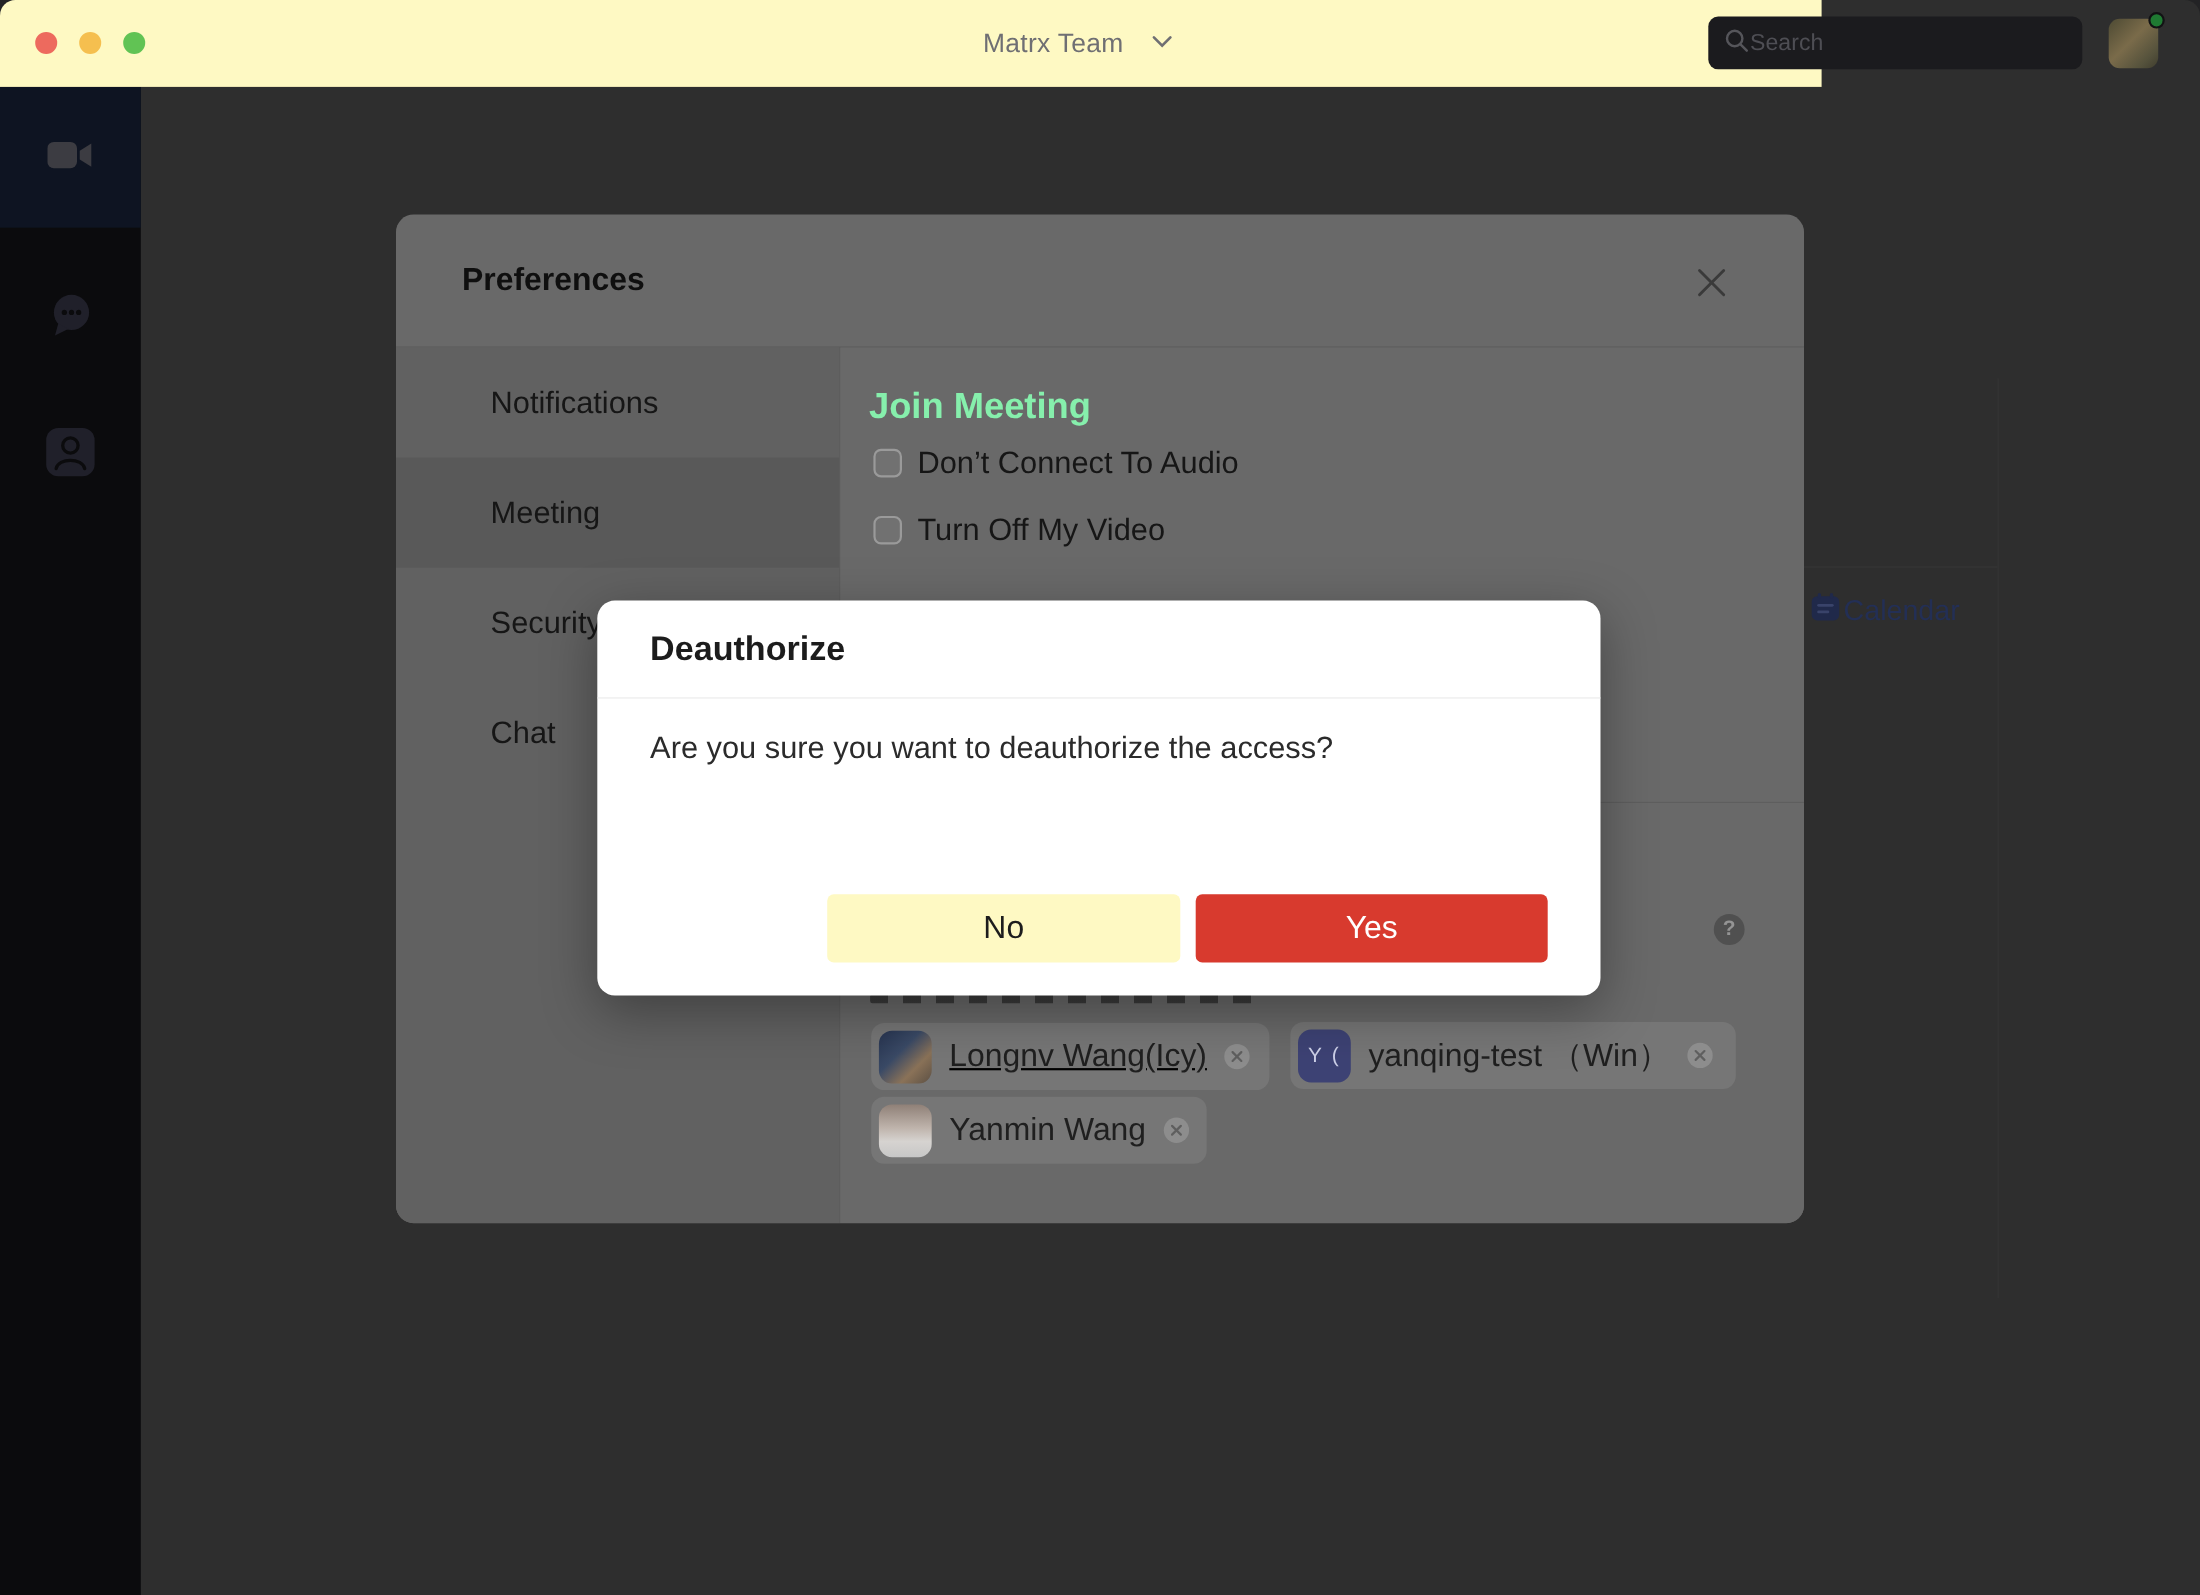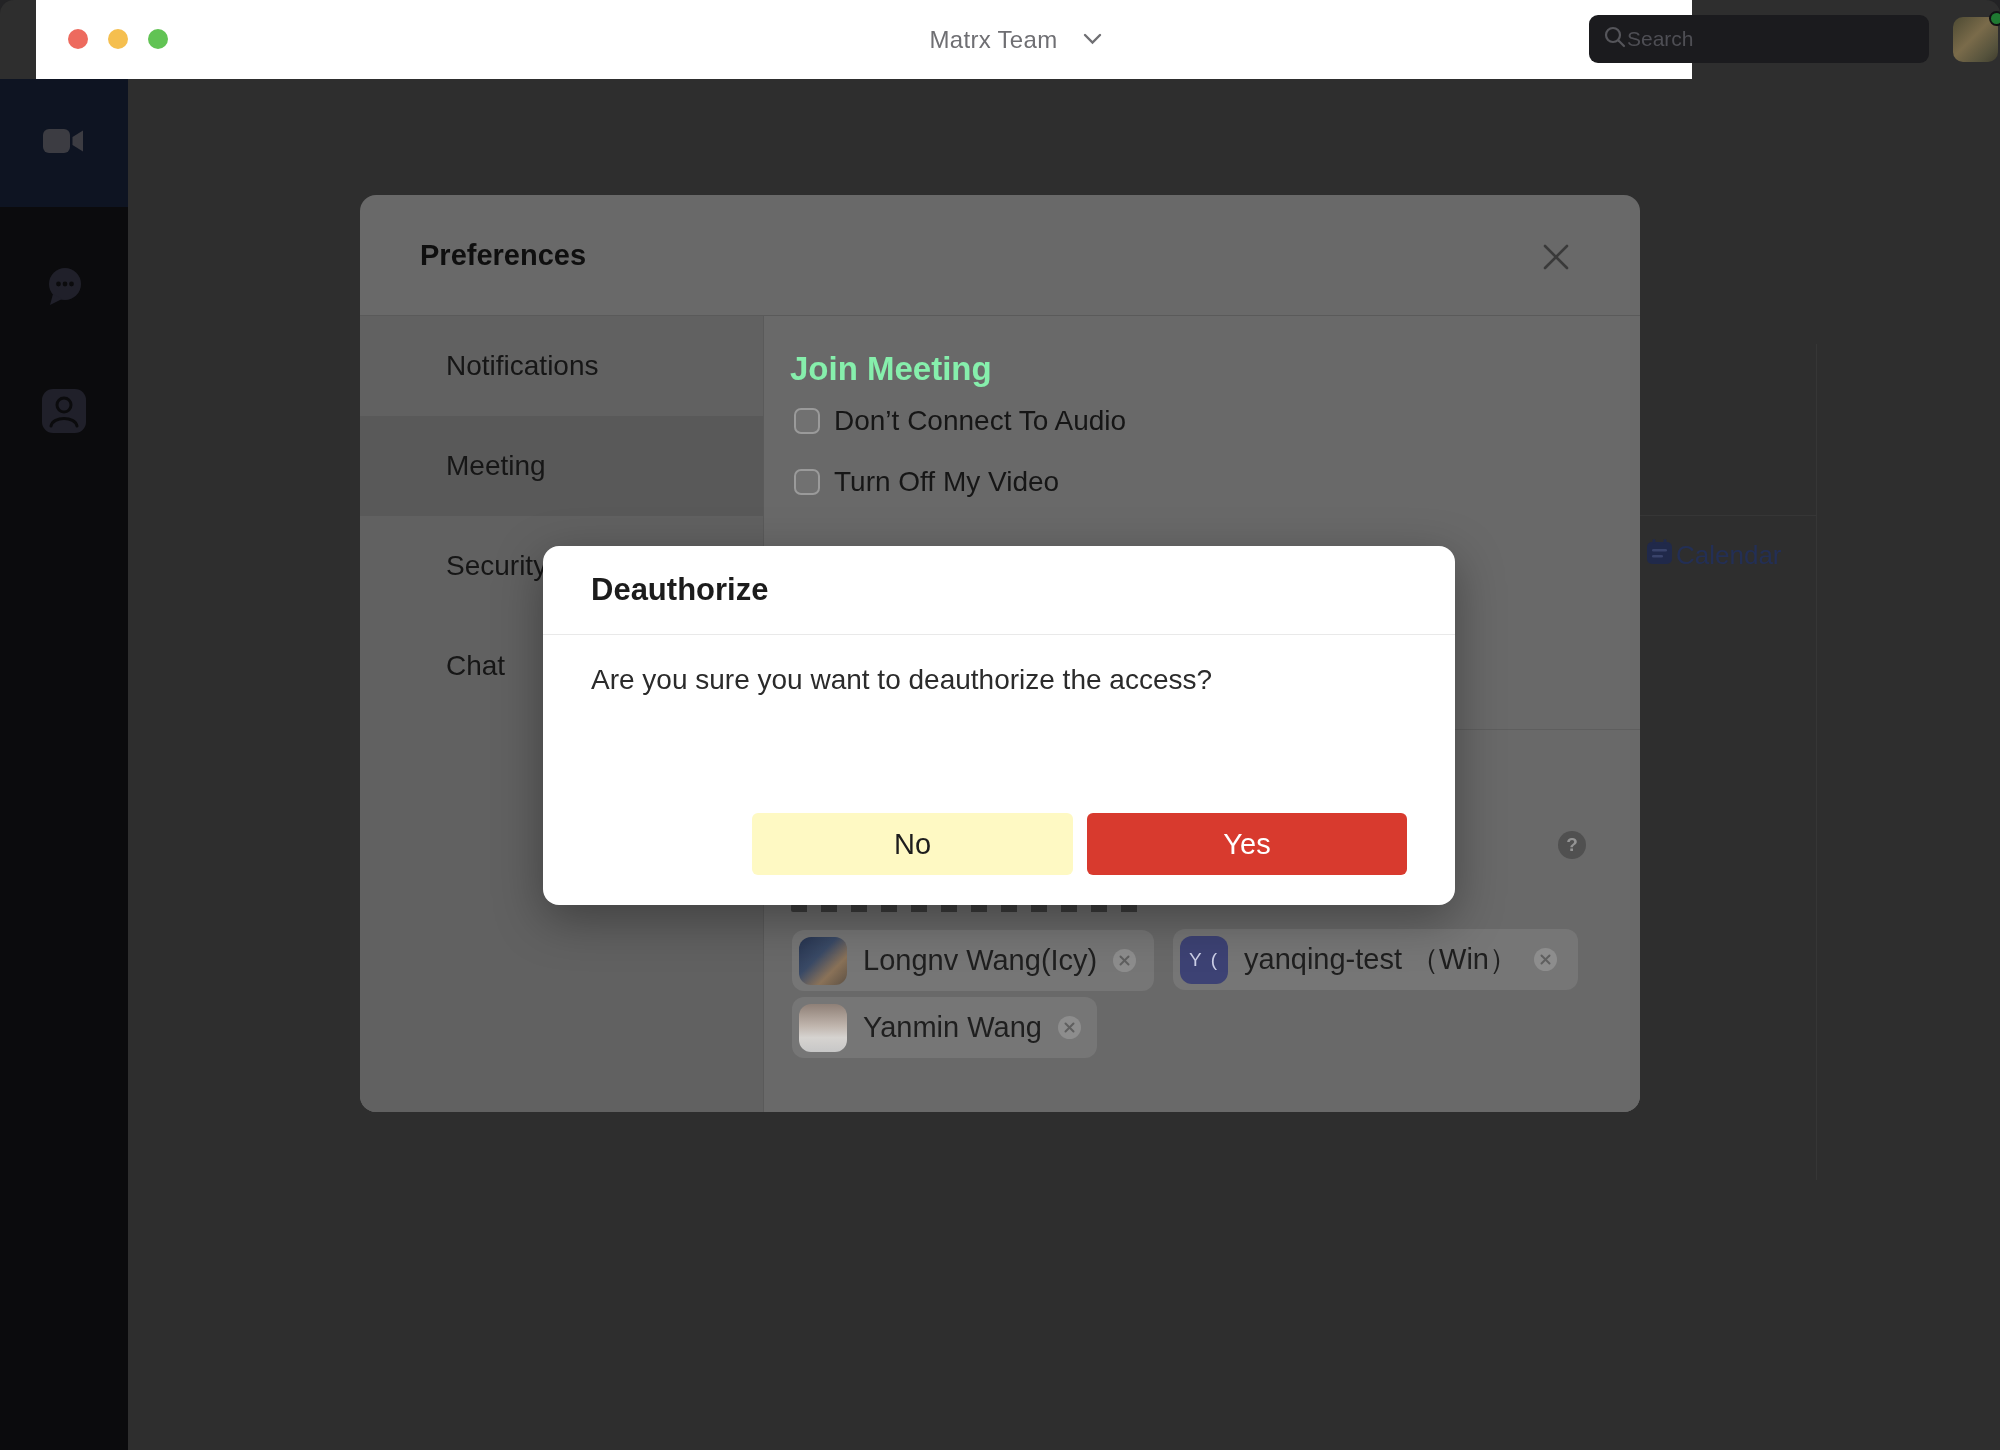--- a/index.html
+++ b/index.html
@@ -1,21 +1,21 @@
 <!DOCTYPE html>
 <html><head>
 <meta charset="utf-8">
 <style>
   * { margin:0; padding:0; box-sizing:border-box; }
   html,body { width:2000px; height:1450px; overflow:hidden; background:#232325;
               font-family:"Liberation Sans","DejaVu Sans",sans-serif; }
   .window { position:absolute; inset:0; border-radius:14px 14px 0 0; overflow:hidden; background:#2e2e2e; }
 
   
-  .titlebar { position:absolute; left:0; top:0; width:1656px; height:79px; background:#ffffff; z-index:5;margin-left:36px; }
+  .titlebar { position:absolute; left:0; top:0; width:1656px; height:79px; background:#fef9c3; z-index:5; }
   .traffic { position:absolute; top:29px; width:20px; height:20px; border-radius:50%; }
   .t-red    { left:32px;  background:#ed6a5e; }
   .t-yellow { left:72px;  background:#f5bf4f; }
   .t-green  { left:112px; background:#61c354; }
   .team-switch { position:absolute; left:860px; top:0; height:79px; width:240px;
                  display:flex; align-items:center; justify-content:center; gap:26px; }
   .team-name { color:#6f6f73; font-size:24px; font-weight:500; letter-spacing:.3px; }
   .search-box { position:absolute; left:1553px; top:15px; width:340px; height:48px;
                 background:#1b1b1e; border-radius:9px; display:flex; align-items:center; padding:0 14px; }
   .search-ph { color:#4e4e54; font-size:21px; }
@@ -195,21 +195,21 @@
       </div>
       <div class="check-row" style="top:146px;">
         <span class="checkbox"></span>
         <span class="check-label">Turn Off My Video</span>
       </div>
 
       <div class="content-div"></div>
       <div class="help-circle"></div>
       <div class="clipped-frag"></div>
 
-      <div class="chip" style="left:28px; top:614px; width:362px;">
+      <div class="chip" style="left:28px; top:614px; width:362px;text-decoration:underline;">
         <span class="chip-avatar av-photo1"></span>
         <span class="chip-label">Longnv Wang(Icy)</span>
         <span class="chip-x">
           <svg width="11" height="11" viewBox="0 0 11 11">
               <line x1="1.5" y1="1.5" x2="9.5" y2="9.5" stroke="#5f5f5f" stroke-width="2" stroke-linecap="round"></line>
               <line x1="9.5" y1="1.5" x2="1.5" y2="9.5" stroke="#5f5f5f" stroke-width="2" stroke-linecap="round"></line>
             </svg>
         </span>
       </div>
       <div class="chip" style="left:409px; top:613px; width:405px;">

